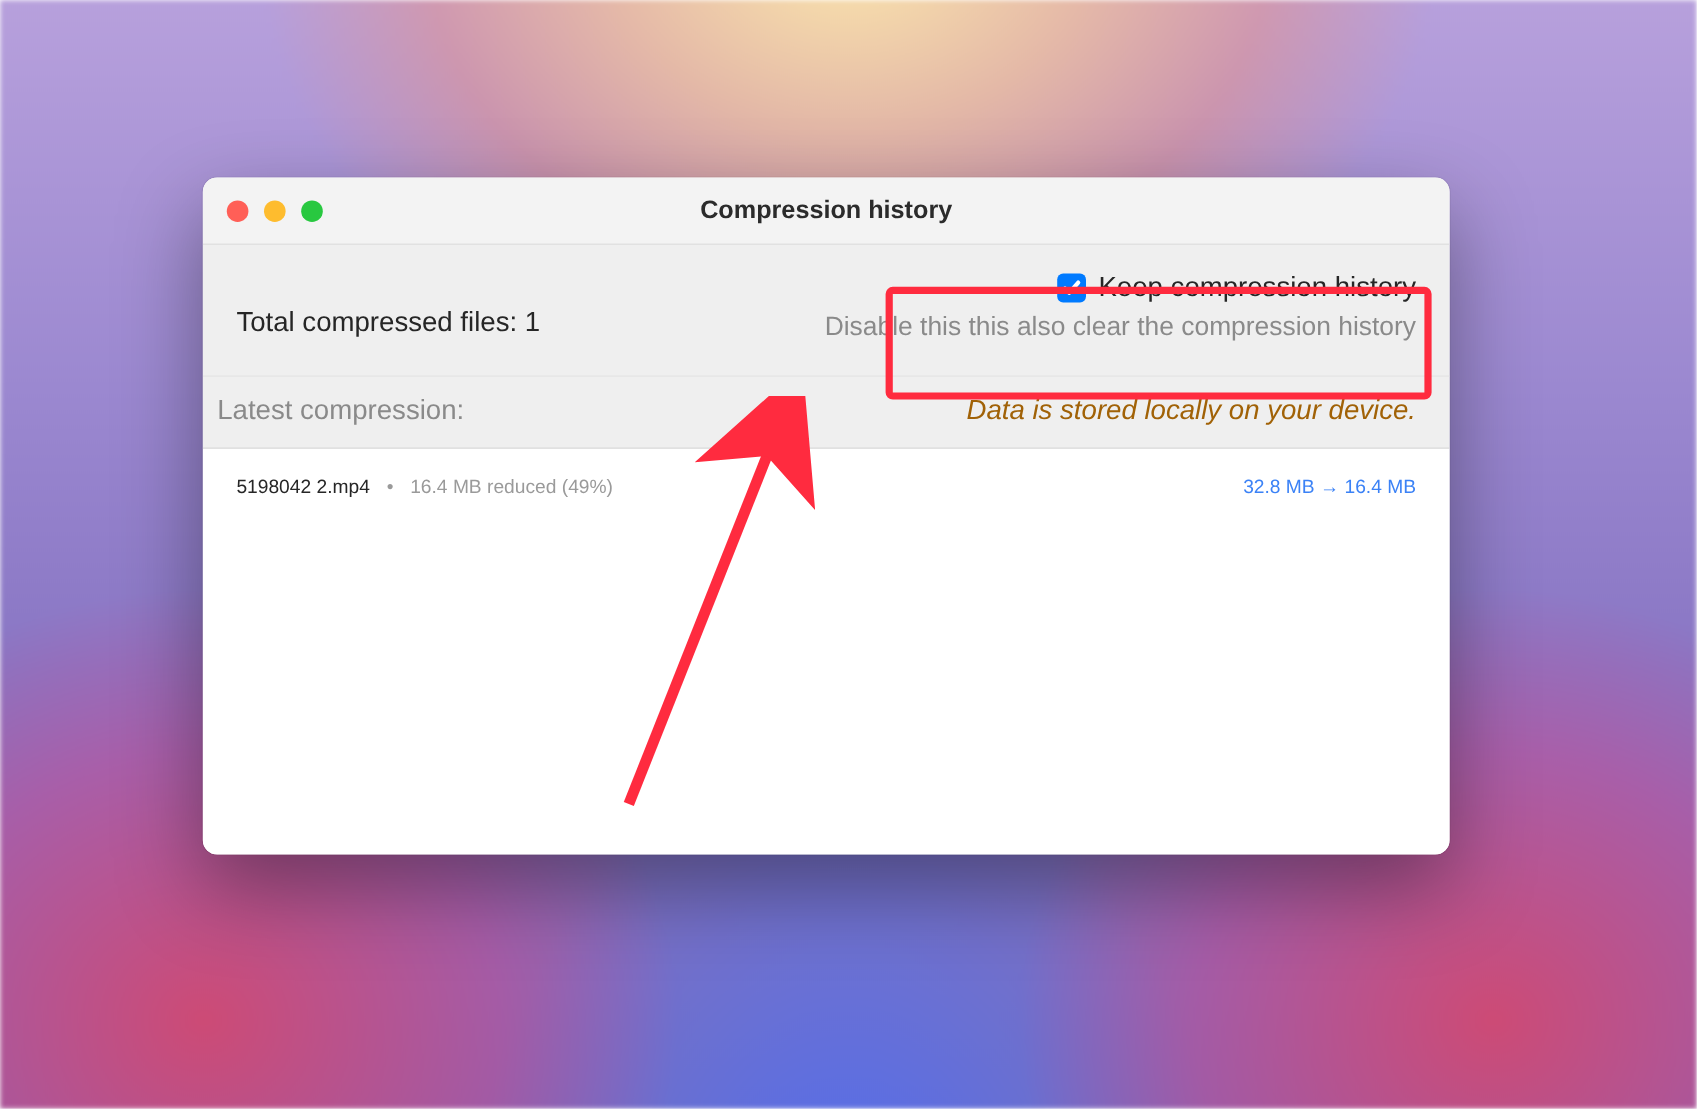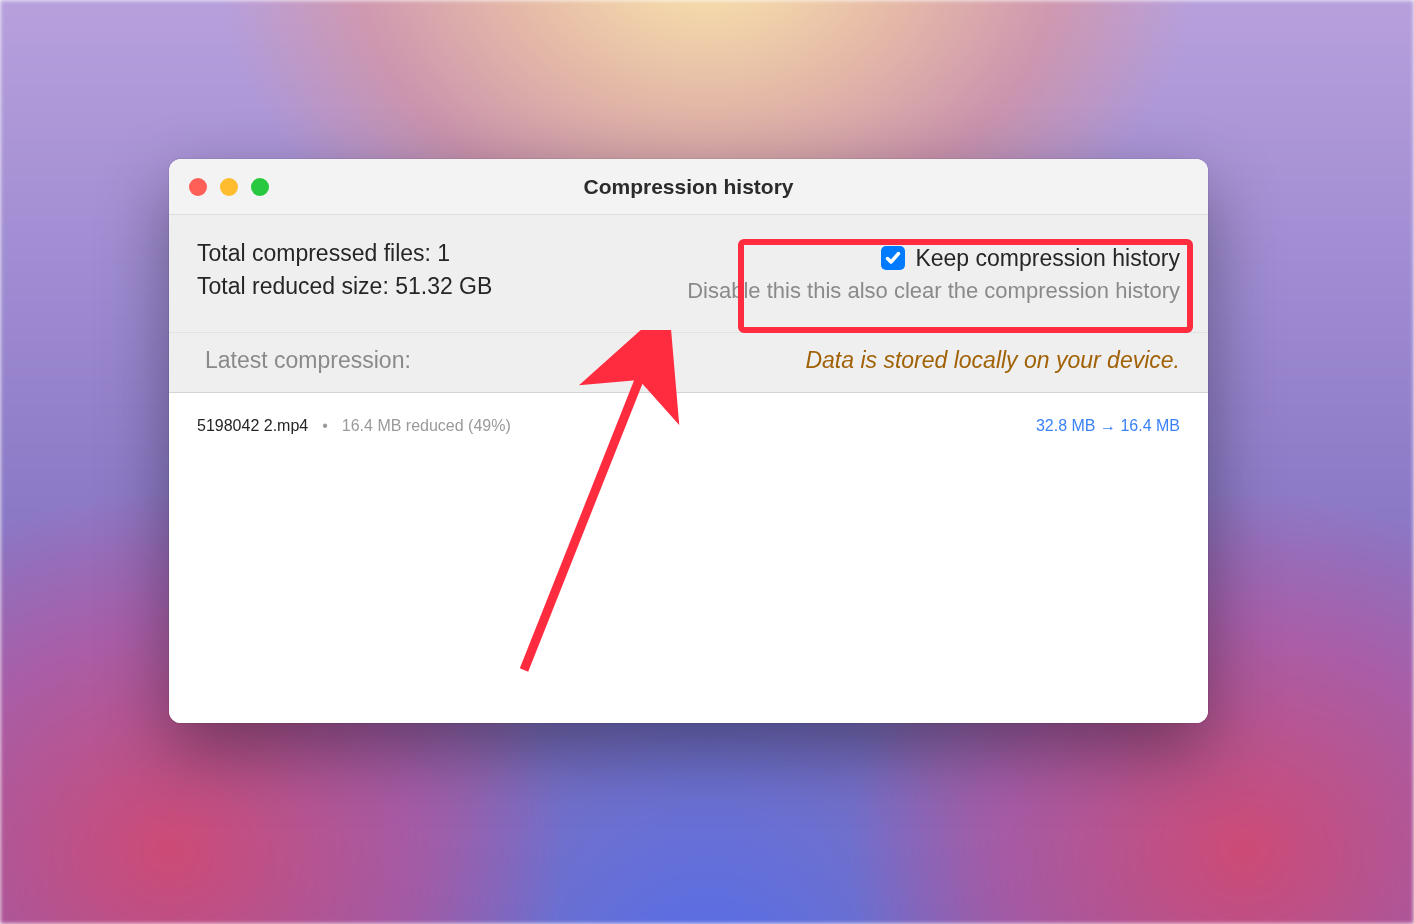--- a/index.html
+++ b/index.html
@@ -20,21 +20,21 @@
     radial-gradient(ellipse 550px 500px at 12% 92%, rgba(227, 65, 98, 0.78) 0%, rgba(210, 70, 140, 0.45) 45%, transparent 72%),
     radial-gradient(ellipse 550px 500px at 88% 92%, rgba(227, 65, 98, 0.78) 0%, rgba(210, 70, 140, 0.45) 45%, transparent 72%),
     radial-gradient(ellipse 450px 650px at 50% 115%, rgba(70, 110, 255, 0.85) 0%, rgba(90, 115, 230, 0.55) 40%, transparent 70%),
     linear-gradient(180deg, #b7a0dc 0%, #9b88d0 35%, #8976c4 60%, #7b6ab8 100%);
   filter: blur(2px);
 }
 
 .window {
   position: absolute;
   left: 169px;
-  top: 159px;
+  top: 148px;
   width: 1039px;
   height: 564px;
   background: #ffffff;
   border-radius: 12px;
   box-shadow: 0 28px 70px rgba(0, 0, 0, 0.38), 0 0 0 1px rgba(0,0,0,0.06);
   overflow: hidden;
   display: flex;
   flex-direction: column;
 }
 
@@ -123,21 +123,21 @@
   stroke-linejoin: round;
 }
 
 .keep-hint {
   font-size: 22px;
   color: #8a8a8a;
 }
 
 .subheader {
   background: #efefef;
-  padding: 14px 28px 18px 36px;
+  padding: 14px 28px 18px 12px;
   display: flex;
   justify-content: space-between;
   align-items: center;
   border-bottom: 1px solid #d4d4d4;
 }
 
 .subheader-left {
   font-size: 23px;
   color: #8a8a8a;
 }
@@ -205,21 +205,20 @@
       <div class="traffic-light close"></div>
       <div class="traffic-light min"></div>
       <div class="traffic-light max"></div>
     </div>
     <div class="title">Compression history</div>
   </div>
 
   <div class="info-section">
     <div class="totals">
       <div>Total compressed files: 1</div>
-      <div>Total reduced size: 51.32 GB</div>
     </div>
     <div class="keep-block">
       <div class="keep-row">
         <div class="checkbox">
           <svg viewBox="0 0 16 16">
               <polyline points="2.5,8.5 6,12 13.5,3.5"></polyline>
             </svg>
         </div>
         <span>Keep compression history</span>
       </div>

